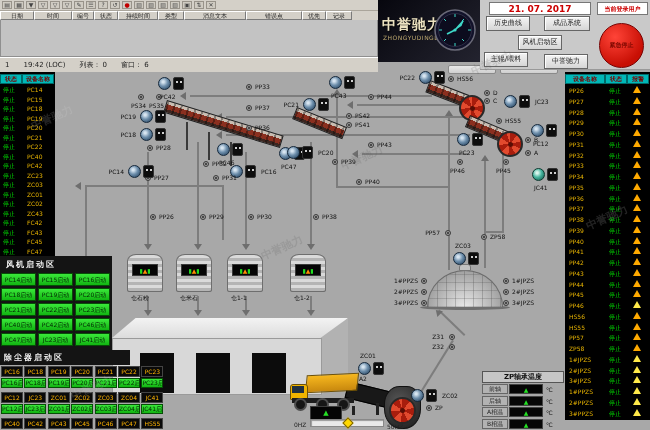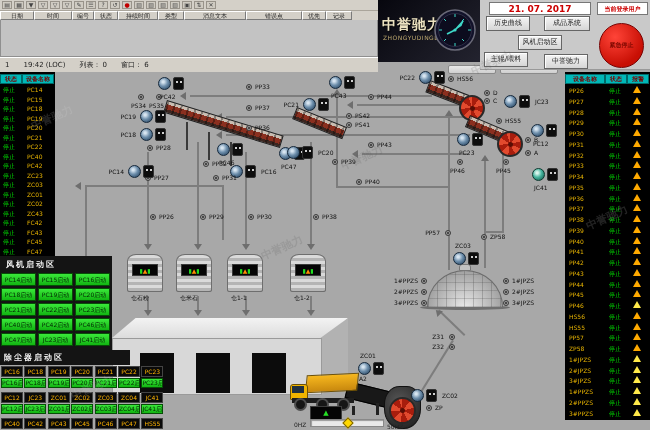--- a/index.html
+++ b/index.html
@@ -355,20 +355,35 @@
   <div class="abs" style="left:352px;top:406px;width:3px;height:9px;background:#222;z-index:3"></div>
   <div class="abs" style="left:376px;top:403px;width:3px;height:12px;background:#222;z-index:3"></div>
   <div class="abs" style="left:384px;top:386px;width:37px;height:43px;background:radial-gradient(circle at 40% 35%,#565656,#232323 85%);border:1px solid #111;border-radius:42% 38% 46% 46%;z-index:3"></div>
   <div class="rfan" style="left:389px;top:397px;width:27px;height:27px"></div>
 
   <div class="hz" style="left:294px;top:421px">0HZ</div>
   <div id="slider-track"></div>
   <div id="slider-thumb"></div>
   <div class="hz" style="left:387px;top:423px">50HZ</div>
 
+  <div id="temp">
+    <div id="temp-title">ZP轴承温度</div>
+  <div class="trow-l" style="left: 0px; top: 13px;">前轴</div>
+      <div class="trow-b" style="left: 27px; top: 13px;">▲</div>
+      <div class="trow-u" style="left: 64px; top: 15px;">℃</div>
+      <div class="trow-l" style="left: 0px; top: 24.5px;">后轴</div>
+      <div class="trow-b" style="left: 27px; top: 24.5px;">▲</div>
+      <div class="trow-u" style="left: 64px; top: 26.5px;">℃</div>
+      <div class="trow-l" style="left: 0px; top: 36px;">A相温</div>
+      <div class="trow-b" style="left: 27px; top: 36px;">▲</div>
+      <div class="trow-u" style="left: 64px; top: 38px;">℃</div>
+      <div class="trow-l" style="left: 0px; top: 47.5px;">B相温</div>
+      <div class="trow-b" style="left: 27px; top: 47.5px;">▲</div>
+      <div class="trow-u" style="left: 64px; top: 49.5px;">℃</div>
+    </div>
 
 <div class="cbtn" style="left: 486px; top: 16px; width: 44px; height: 15px; z-index: 7;">历史曲线</div>
     <div class="cbtn" style="left: 544px; top: 16px; width: 46px; height: 15px; z-index: 7;">成品系统</div>
     <div class="cbtn" style="left: 518px; top: 35px; width: 44px; height: 15px; z-index: 7;">风机启动区</div>
     <div class="cbtn" style="left: 484px; top: 52px; width: 44px; height: 15px; z-index: 7;">主辊/喂料</div>
     <div class="cbtn" style="left: 544px; top: 54px; width: 44px; height: 15px; z-index: 7;">中誉驰力</div>
     <div class="gbtn" style="left: 1px; top: 273px; width: 35px; height: 13px;">PC14启动</div>
     <div class="gbtn" style="left: 38px; top: 273px; width: 35px; height: 13px;">PC15启动</div>
     <div class="gbtn" style="left: 75px; top: 273px; width: 35px; height: 13px;">PC16启动</div>
     <div class="gbtn" style="left: 1px; top: 288px; width: 35px; height: 13px;">PC18启动</div>

